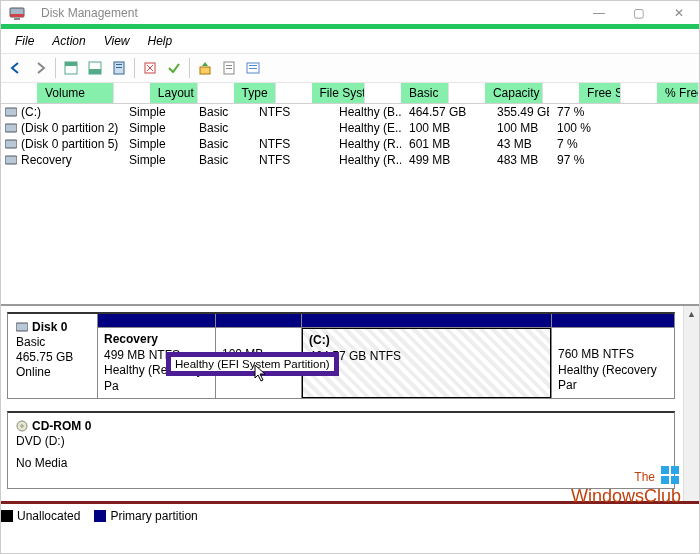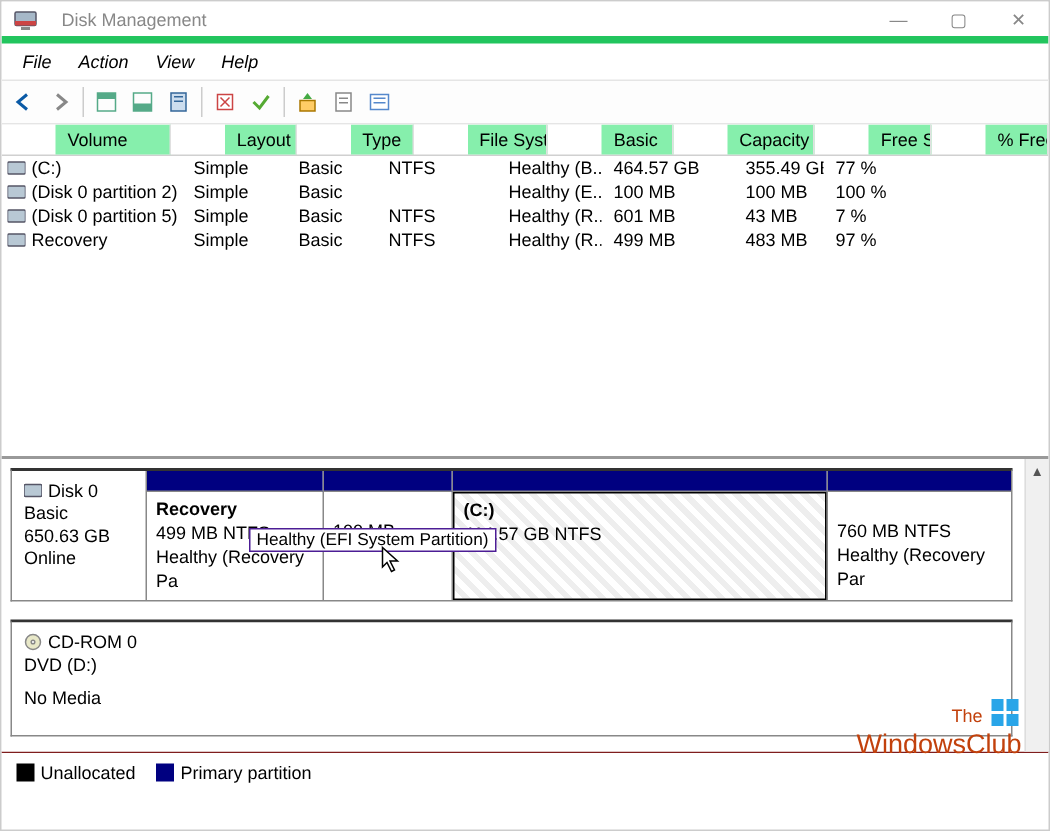--- a/index.html
+++ b/index.html
@@ -34,30 +34,30 @@
 .col-capacity { width: 88px; }
 .col-free { width: 60px; }
 .col-pct { width: 60px; }
 
 .graphic-area { height: 195px; background: #fff; position: relative; display:flex; }
 .graphic-scroll { position: absolute; right: 0; top: 0; bottom: 0; width: 16px; background: #f0f0f0; border-left:1px solid #ddd;}
 .graphic-scroll .arr { height:16px; display:flex;align-items:center;justify-content:center;color:#555;font-size:9px;}
 .graphic-inner { flex:1; padding: 6px 8px 6px 6px; display:flex; flex-direction:column; gap:12px; margin-right:16px;}
 .disk-row { display:flex; border:1px solid #888; border-top:2px solid #333; min-height:80px; background:#fff; }
 .disk-label { width: 90px; padding: 6px 8px; border-right:1px solid #888; background:#fff; display:flex; flex-direction:column; gap:1px;}
-.disk-label .name { font-weight:normal; display:flex; align-items:center; gap:4px;text-align:center;}
+.disk-label .name { font-weight:bold; display:flex; align-items:center; gap:4px;text-align:center;}
 .partitions { flex:1; display:flex; }
 .part { border-right:1px solid #888; display:flex; flex-direction:column; position:relative; }
 .part .stripe { height:14px; background: navy; border-bottom:1px solid #888; }
 .part .body { flex:1; padding: 4px 6px; overflow:hidden; font-size:11.5px; line-height:1.3; }
 .part.selected .body { background: repeating-linear-gradient(45deg, #fff, #fff 4px, #eee 4px, #eee 8px); border:1px solid #000; }
-.tooltip { position:absolute; top: 38px; left:-50px; background:#fff; border:1px solid #4c1d95; padding:1px 4px; font-size:11.5px; white-space:nowrap; z-index:10;}
+.tooltip { position:absolute; top: 38px; left:-50px; background:#fff; border:5px solid #4c1d95; padding:1px 4px; font-size:11.5px; white-space:nowrap; z-index:10;}
 .cursor { position:absolute; top:50px; left:38px; z-index:11; }
 
-.legend { height: 26px; border-top:1px solid #7f1d1d; display:flex; align-items:center; padding:0 10px; gap:14px; font-size:12px; }
+.legend { height: 26px; border-top:3px solid #7f1d1d; display:flex; align-items:center; padding:0 0; gap:14px; font-size:12px; }
 .legend .swatch { width:12px; height:12px; display:inline-block; margin-right:4px; vertical-align:middle;}
 .legend .item { display:flex; align-items:center;}
 
 .watermark { position:absolute; right:18px; bottom:46px; text-align:right; font-family: Georgia, serif; color:#c2410c; z-index:5;}
 .watermark .t1 { font-size:22px; line-height:1; }
 .watermark .t2 { font-size:18px; }
 .watermark svg { vertical-align:middle; margin-left:4px;}
 </style>
 </head>
 <body>
@@ -234,21 +234,21 @@
   <div class="graphic-inner">
     <div class="disk-row">
       <div class="disk-label">
         <div class="name">
             <svg class="disk-glyph" viewBox="0 0 12 12">
               <rect x="0" y="2" width="12" height="8" rx="1" fill="#b8c8d4" stroke="#556"></rect>
             </svg>
             <span>Disk 0</span>
           </div>
         <div>Basic</div>
-        <div>650.63 GB</div>
+        <div>465.75 GB</div>
         <div>Online</div>
       </div>
       <div class="partitions">
         <div class="part" style="width:118px">
           <div class="stripe"></div>
           <div class="body">
             <b>Recovery</b><br>
             <span>499 MB NTFS</span><br>
             <span>Healthy (Recovery Pa</span>
           </div>

